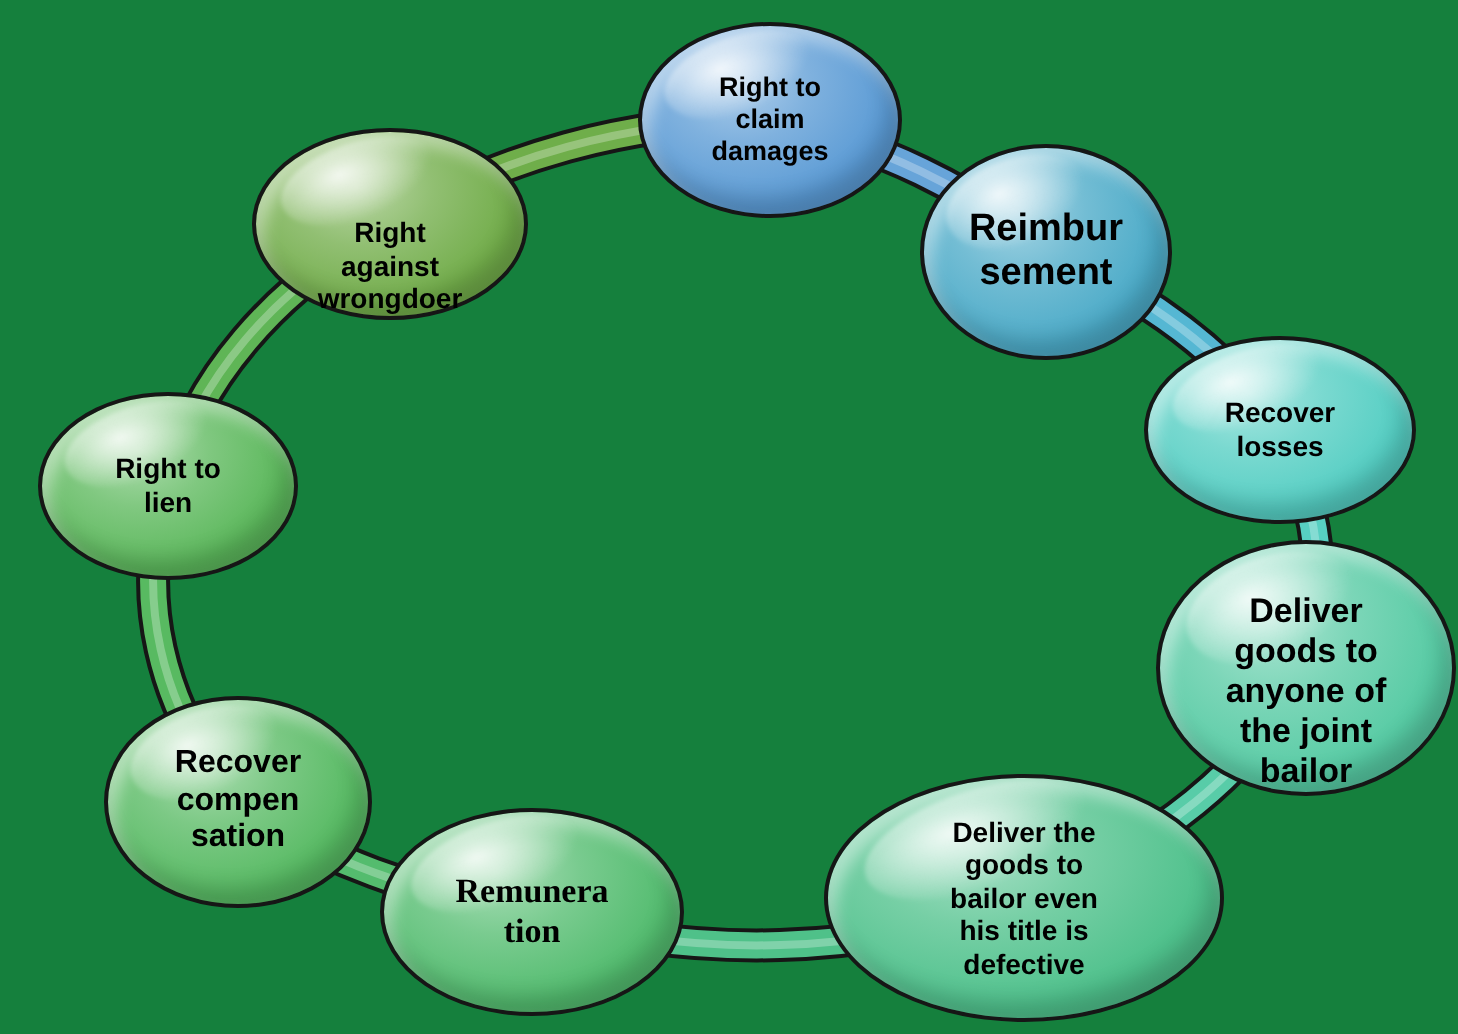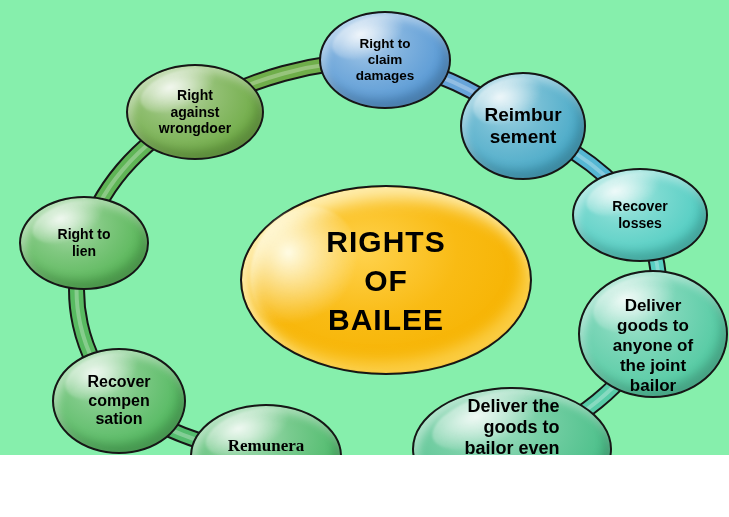--- a/index.html
+++ b/index.html
@@ -4,22 +4,22 @@
 <style>
   html, body {
     margin: 0;
     padding: 0;
     background: #ffffff;
     font-family: "Liberation Sans", sans-serif;
   }
   .stage {
     position: relative;
     width: 729px;
-    height: 455px;
-    background: #86efac;
+    height: 517px;
+    background: #15803d;
     overflow: hidden;
   }
   #ring {
     position: absolute;
     left: 0;
     top: 0;
   }
   .node {
     position: absolute;
     border: 2px solid #161616;
@@ -143,21 +143,21 @@
       <div class="node" style="left: 578px; top: 270px; width: 150px; height: 128px; background: radial-gradient(at 38% 30%, rgb(171, 229, 210) 0%, rgb(124, 214, 184) 32%, rgb(87, 203, 164) 68%, rgb(80, 187, 151) 100%); align-items: flex-end;">
         <span class="gloss"></span>
         <span class="node-label" style="font-size: 17px;">Deliver
 goods to
 anyone of
 the joint
 bailor</span>
       </div>
       <div class="node" style="left: 412px; top: 387px; width: 200px; height: 124px; background: radial-gradient(at 38% 30%, rgb(167, 224, 198) 0%, rgb(118, 207, 165) 32%, rgb(79, 193, 140) 68%, rgb(73, 178, 129) 100%);">
         <span class="gloss"></span>
-        <span class="node-label" style="font-size: 18px; text-align: right;">Deliver the
+        <span class="node-label" style="font-size: 14px;">Deliver the
 goods to
 bailor even
 his title is
 defective</span>
       </div>
       <div class="node" style="left: 190px; top: 404px; width: 152px; height: 104px; background: radial-gradient(at 38% 30%, rgb(169, 222, 183) 0%, rgb(121, 203, 143) 32%, rgb(83, 188, 111) 68%, rgb(76, 173, 102) 100%); font-family: Liberation Serif, serif;">
         <span class="gloss"></span>
         <span class="node-label" style="font-size: 17px;">Remunera
 tion</span>
       </div>
@@ -165,26 +165,20 @@
         <span class="gloss"></span>
         <span class="node-label" style="font-size: 16px;">Recover
 compen
 sation</span>
       </div>
       <div class="node" style="left: 19px; top: 196px; width: 130px; height: 94px; background: radial-gradient(at 38% 30%, rgb(174, 220, 174) 0%, rgb(128, 200, 128) 32%, rgb(92, 184, 92) 68%, rgb(85, 169, 85) 100%);">
         <span class="gloss"></span>
         <span class="node-label" style="font-size: 14px;">Right to
 lien</span>
       </div>
-      <div class="node" style="left: 126px; top: 64px; width: 138px; height: 96px; background: radial-gradient(at 38% 30%, rgb(185, 214, 165) 0%, rgb(145, 191, 114) 32%, rgb(114, 173, 74) 68%, rgb(105, 159, 68) 100%);">
+      <div class="node" style="left: 126px; top: 64px; width: 138px; height: 96px; background: radial-gradient(at 38% 30%, rgb(185, 214, 165) 0%, rgb(145, 191, 114) 32%, rgb(114, 173, 74) 68%, rgb(105, 159, 68) 100%); align-items: flex-end;">
         <span class="gloss"></span>
         <span class="node-label" style="font-size: 14px;">Right
 against
 wrongdoer</span>
       </div>
     </div>
-  <div class="center-node">
-    <span class="gloss center-gloss"></span>
-    <div class="center-label">RIGHTS
-OF
-BAILEE</div>
-  </div>
 </div>
 
 </body></html>

